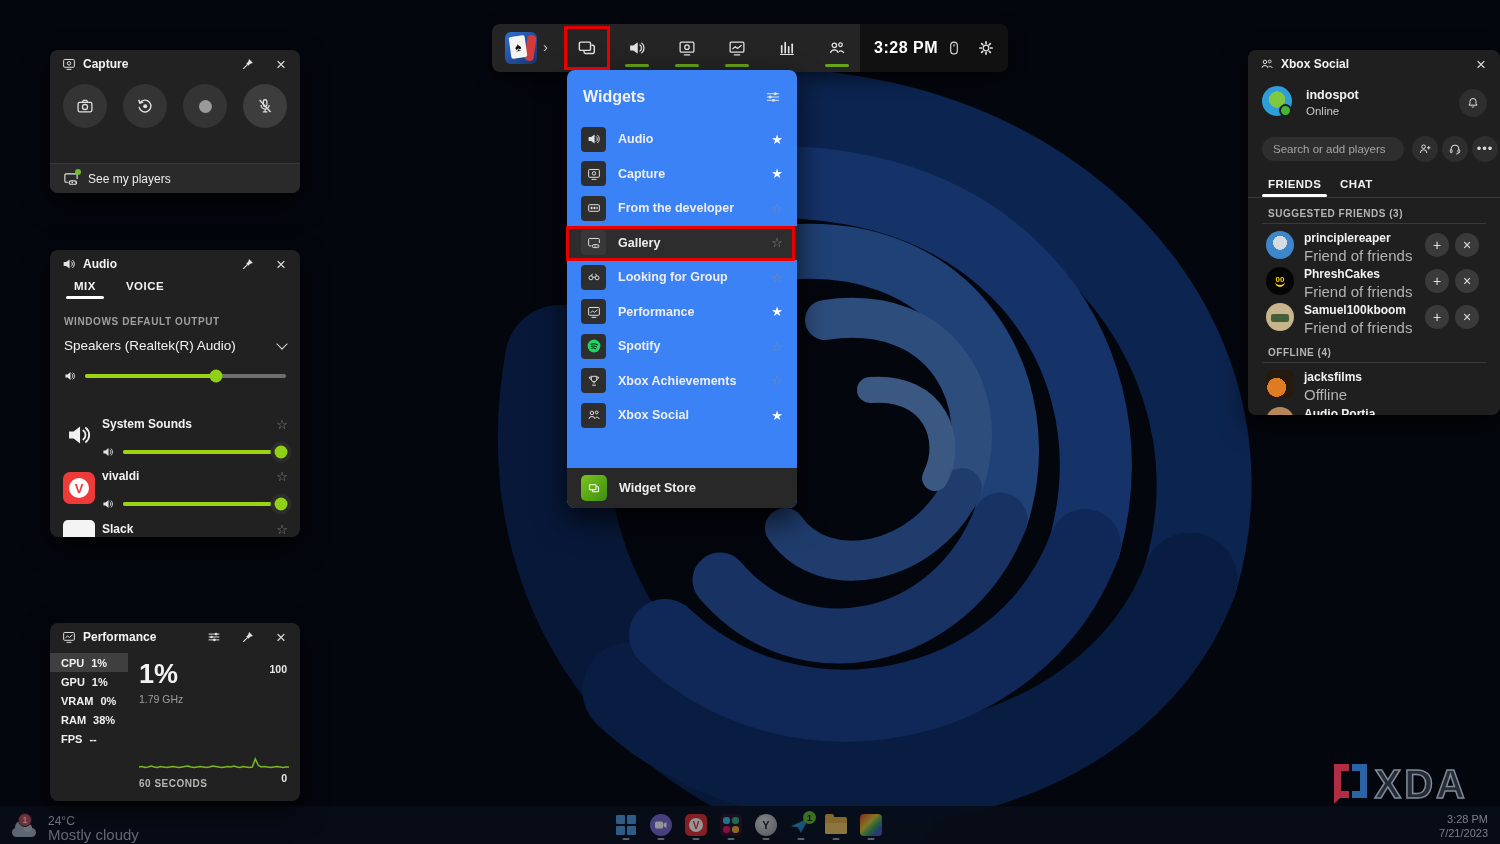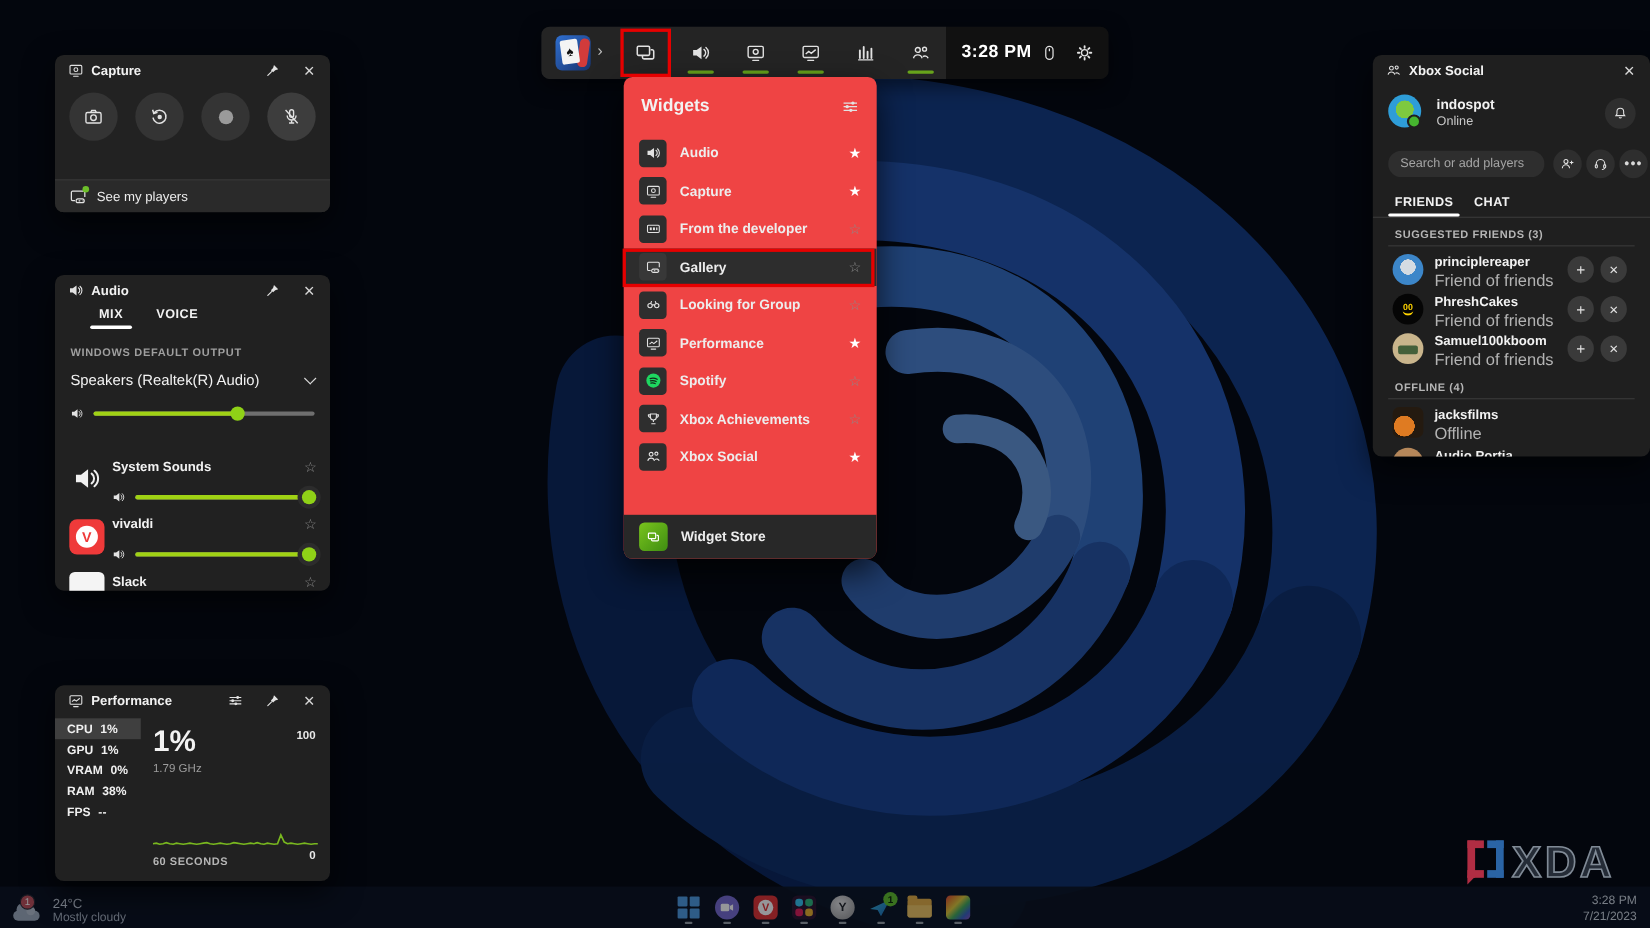--- a/index.html
+++ b/index.html
@@ -14,21 +14,21 @@
   
   .taskbar{position:absolute;left:0;bottom:0;width:100%;height:38px;background:rgba(12,19,33,.92);z-index:1;display:flex;align-items:center}
   .weather{position:absolute;left:10px;bottom:3px;display:flex;align-items:center;gap:8px;color:#cdd6e2}
   .cloudwrap{position:relative;width:30px;height:26px}
   .cloud{position:absolute;left:2px;bottom:4px;width:24px;height:9px;background:#9fadbd;border-radius:8px}
   .cloud::before{content:"";position:absolute;left:3px;top:-7px;width:12px;height:12px;border-radius:50%;background:#9fadbd}
   .cloud::after{content:"";position:absolute;left:12px;top:-4px;width:8px;height:8px;border-radius:50%;background:#b7c2cf}
   .wbadge{position:absolute;left:8px;top:-2px;width:14px;height:14px;border-radius:50%;background:#c0515c;color:#fff;
           font-size:9px;display:flex;align-items:center;justify-content:center;border:1px solid #2a2a33}
   .wtemp{font-size:12px;line-height:13px}
-  .wcond{font-size:11px;color:#aab4c2;line-height:13px}
+  .wcond{font-size:15px;color:#aab4c2;line-height:13px}
   .taskicons{position:absolute;left:614px;bottom:0;height:38px;display:flex;align-items:center;gap:11px}
   .tki{position:relative;width:24px;height:30px;display:flex;align-items:center;justify-content:center}
   .tki::after{content:"";position:absolute;bottom:0;left:50%;transform:translateX(-50%);width:7px;height:2.5px;border-radius:2px;background:#98a0a8}
   .tk-start{display:grid;grid-template-columns:9px 9px;grid-template-rows:9px 9px;gap:2px}
   .tk-start i{background:#4f9be0;border-radius:1px}
   .tk-cam{width:22px;height:22px;border-radius:50%;background:#776bd0;display:flex;align-items:center;justify-content:center}
   .tk-viv{width:22px;height:22px;border-radius:5px;background:#e23434;display:flex;align-items:center;justify-content:center}
   .tk-viv i{width:14px;height:14px;border-radius:50%;background:#fff;display:flex;align-items:center;justify-content:center;
             font-style:normal;font-size:10px;font-weight:bold;color:#e23434}
   .tk-slack{width:22px;height:22px;border-radius:5px;background:#2b1530;display:grid;grid-template-columns:7px 7px;grid-template-rows:7px 7px;gap:2px;padding:3px}
@@ -79,21 +79,21 @@
            color:#111;font-size:12px;display:flex;align-items:center;justify-content:center;transform:rotate(-8deg)}
   .gb-game::before{content:"";position:absolute;right:2px;top:3px;width:9px;height:26px;background:#d23b3b;border-radius:4px;transform:rotate(8deg)}
   .gb-chev{position:absolute;left:51px;top:14px;color:#bdbdbd;font-size:15px}
   .gb-chev::before{content:"›"}
   .gbtn{position:absolute;top:0;width:50px;height:48px;display:flex;align-items:center;justify-content:center}
   .gbtn.active::after{content:"";position:absolute;bottom:5px;left:13px;width:24px;height:3px;border-radius:2px;background:#67a31b}
   .gb-time{font-size:16px;font-weight:bold;color:#fff;letter-spacing:.5px}
   .redbox{position:absolute;border:3px solid #e60000;z-index:9;pointer-events:none}
 
   
-  .menu{position:absolute;left:567px;top:70px;width:230px;height:438px;background:#ef4444;border-radius:8px;z-index:7;
+  .menu{position:absolute;left:567px;top:70px;width:230px;height:438px;background:#3b82f6;border-radius:8px;z-index:7;
         box-shadow:0 12px 30px rgba(0,0,0,.7);overflow:hidden}
   .menu-hd{display:flex;align-items:center;padding:18px 16px 0 16px}
   .menu-title{font-size:16px;font-weight:bold}
   .menu-items{position:absolute;left:0;top:52px;width:100%}
   .mi{height:34.5px;display:flex;align-items:center;padding:0 14px;gap:12px}
   .mi.hl{background:#2d2d2d}
   .mi-ic{width:25px;height:25px;border-radius:4px;background:#2e2e2e;display:flex;align-items:center;justify-content:center;flex:none}
   .mi.hl .mi-ic{background:#383838}
   .mi-lab{font-size:12.5px;font-weight:bold;color:#ededed}
   .mstore{position:absolute;left:0;bottom:0;width:100%;height:40px;background:#282828;display:flex;align-items:center;padding:0 14px;gap:12px}
@@ -104,21 +104,21 @@
   .cap-btns{position:absolute;left:0;top:34px;width:100%;display:flex;justify-content:space-between;padding:0 13px}
   .cbtn{width:44px;height:44px;border-radius:50%;background:#343434;display:flex;align-items:center;justify-content:center}
   .cbtn.mic{background:#3d3d3d}
   .rec-dot{width:13px;height:13px;border-radius:50%;background:#9a9a9a}
   .cap-foot{position:absolute;left:0;bottom:0;width:100%;height:30px;background:#2a2a2a;border-top:1px solid #383838;
             display:flex;align-items:center;gap:9px;padding:0 13px;font-size:12px;color:#ededed}
   .greendot{position:absolute;right:-2px;top:-2px;width:6px;height:6px;border-radius:50%;background:#6dbf2a}
 
   
   .audio{left:50px;top:250px;width:250px;height:287px}
-  .atabs{position:absolute;left:0;top:30px;display:flex;gap:30px;padding-left:40px}
+  .atabs{position:absolute;left:0;top:30px;display:flex;gap:30px;padding-left:24px}
   .atab{font-size:11.5px;font-weight:bold;letter-spacing:.5px;padding-bottom:7px;position:relative}
   .atab.sel::after{content:"";position:absolute;left:-8px;right:-8px;bottom:0;height:3px;border-radius:2px;background:#fff}
   .alabel{position:absolute;left:14px;top:66px;font-size:10px;letter-spacing:.6px;color:#9f9f9f;font-weight:bold}
   .adevice{position:absolute;left:14px;right:14px;top:88px;display:flex;align-items:center;font-size:13.5px}
   .slider{position:absolute;display:flex;align-items:center;gap:9px}
   .track{position:relative;height:4px;border-radius:2px;background:#6f6f6f;flex:1}
   .fill{position:absolute;left:0;top:0;height:4px;border-radius:2px;background:#a0d214}
   .thumb{position:absolute;top:50%;transform:translate(-50%,-50%);width:13px;height:13px;border-radius:50%;background:#8fd117}
   .thumb.ring{box-shadow:0 0 0 4px #2c2c2c}
   .mixname{position:absolute;font-size:12px;font-weight:bold}

